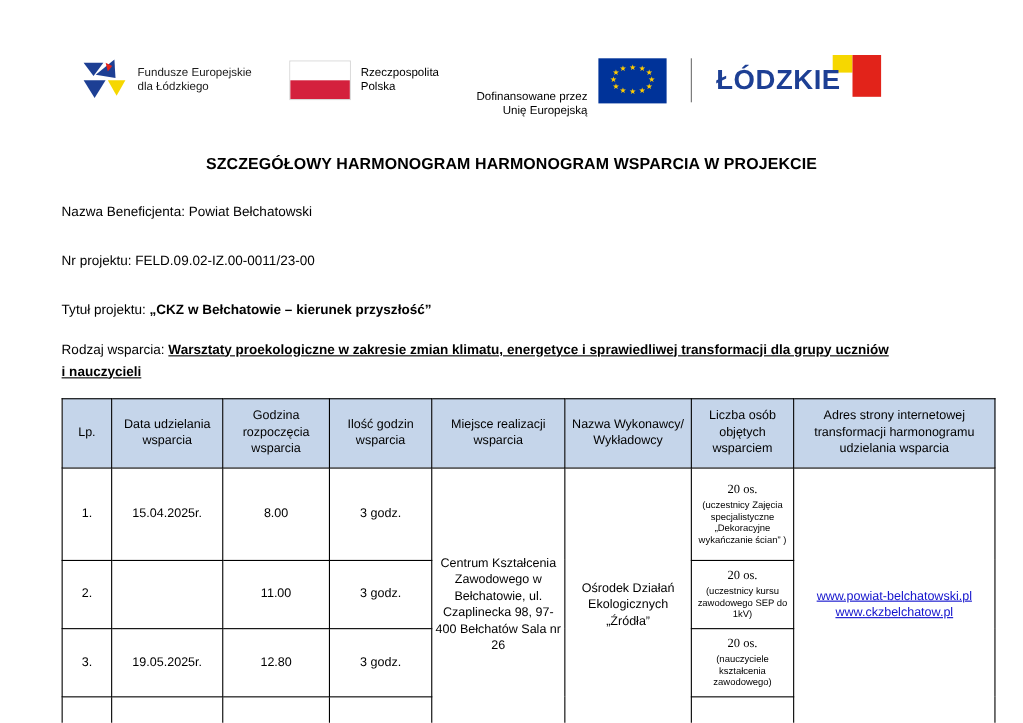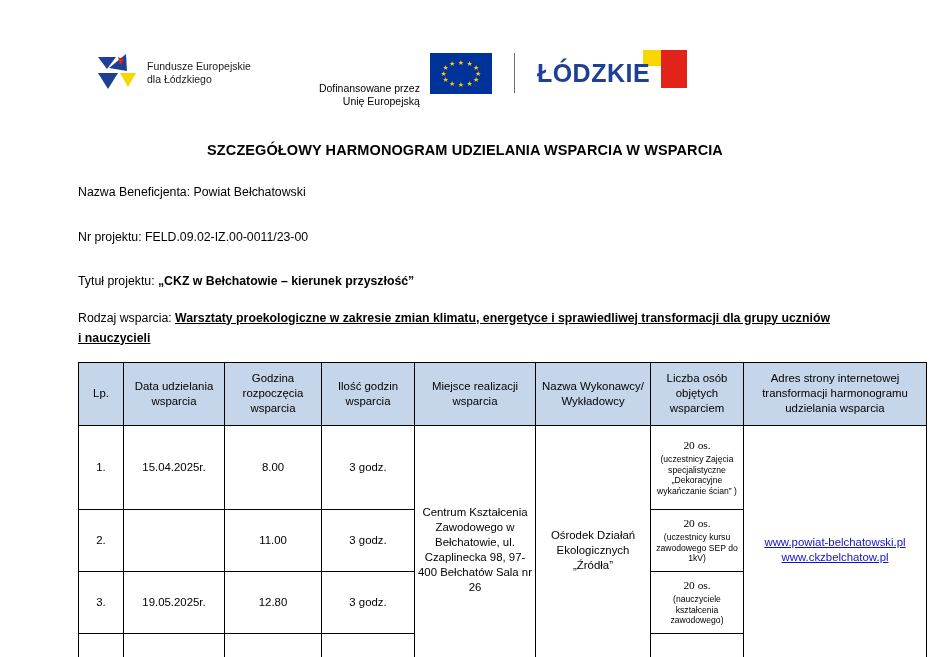--- a/index.html
+++ b/index.html
@@ -12,21 +12,21 @@
     background: #ffffff;
     font-family: "Liberation Sans", sans-serif;
     color: #000000;
     overflow: hidden;
   }
   .page {
     position: relative;
     width: 930px;
     height: 657px;
     box-sizing: border-box;
-    padding: 0 78px;
+    padding: 0 56px;
   }
 
   
   .logobar {
     display: flex;
     align-items: center;
     height: 74px;
     padding-top: 36px;
     padding-left: 18px;
     gap: 0;
@@ -202,20 +202,30 @@
         </svg>
       </div>
       <div class="fe-text">
         <div>Fundusze Europejskie</div>
         <div>dla Łódzkiego</div>
       </div>
     </div>
 
     <div class="sep-gap"></div>
 
+    <div class="logo-block pl-logo">
+      <div class="pl-flag">
+        <div class="white"></div>
+        <div class="red"></div>
+      </div>
+      <div class="pl-text">
+        <div>Rzeczpospolita</div>
+        <div>Polska</div>
+      </div>
+    </div>
 
     <div class="sep-gap"></div>
 
     <div class="logo-block eu-logo">
       <div class="eu-text">
         <div>Dofinansowane przez</div>
         <div>Unię Europejską</div>
       </div>
       <div class="eu-flag">
         <span class="eu-star" style="left:50%; top:22%">★</span>
@@ -236,21 +246,21 @@
     <div class="divider-bar"></div>
 
     <div class="logo-block lodzkie-logo">
       <div class="lodzkie-yellow"></div>
       <div class="lodzkie-red"></div>
       <div class="lodzkie-word">ŁÓDZKIE</div>
     </div>
 
   </div>
 
-  <div class="doc-title">SZCZEGÓŁOWY HARMONOGRAM UDZIELANIA WSPARCIA W WSPARCIA</div>
+  <div class="doc-title">SZCZEGÓŁOWY HARMONOGRAM HARMONOGRAM WSPARCIA W PROJEKCIE</div>
 
   <div class="meta">
     <div class="line">
       <span>Nazwa Beneficjenta: </span><span>Powiat Bełchatowski</span>
     </div>
     <div class="line">
       <span>Nr projektu: </span><span>FELD.09.02-IZ.00-0011/23-00</span>
     </div>
     <div class="line">
       <span>Tytuł projektu: </span><span class="bold">„CKZ w Bełchatowie – kierunek przyszłość”</span>

